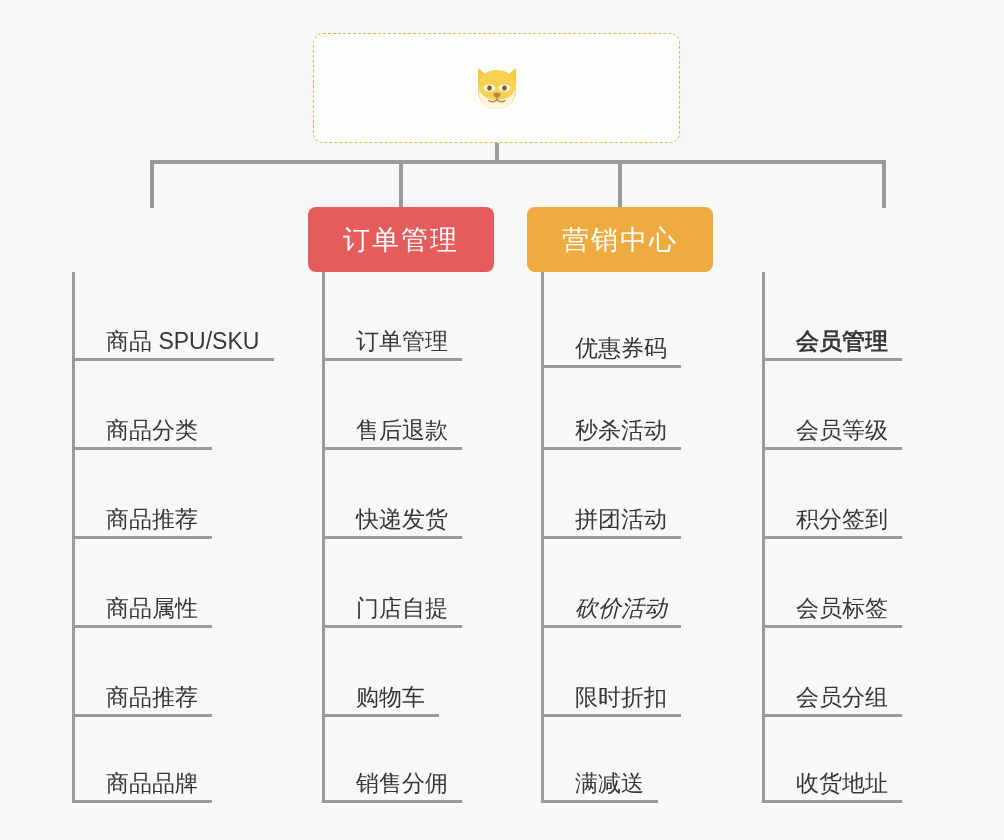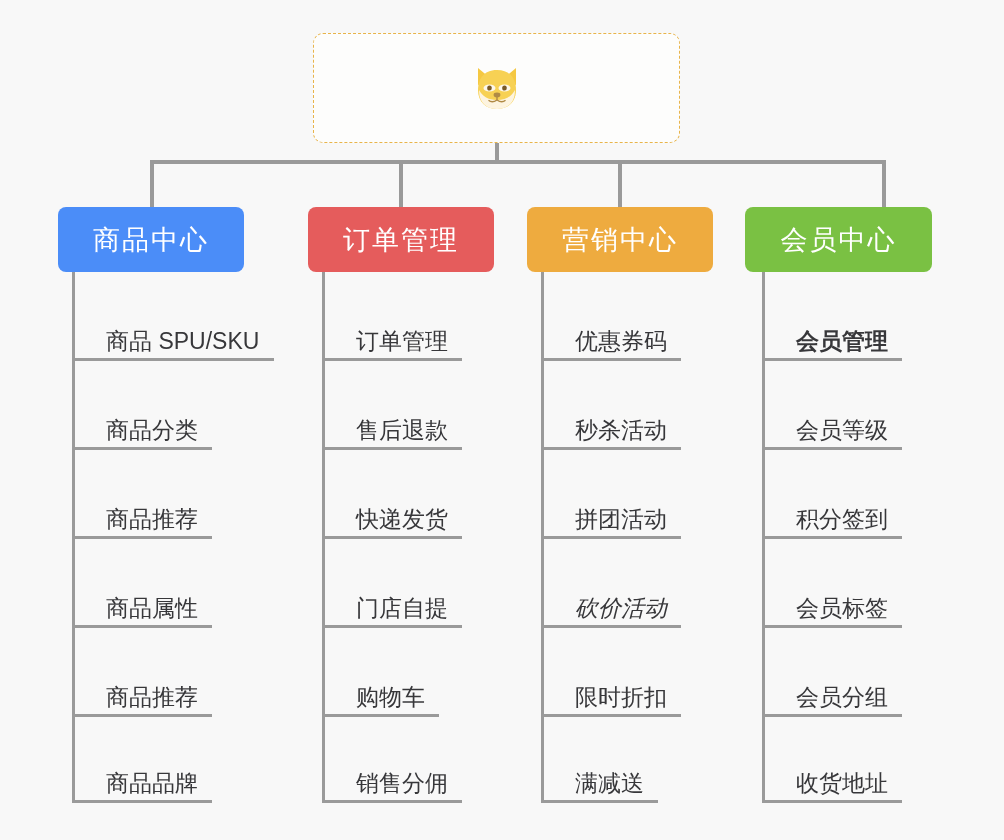--- a/index.html
+++ b/index.html
@@ -136,32 +136,26 @@
     </span>
   </div>
 
   <div class="conn conn-v stem-root" style="background: rgb(154, 154, 154);"></div>
   <div class="conn conn-h bus-bar" style="background: rgb(154, 154, 154);"></div>
   <div class="conn conn-v drop" style="left: 150px; background: rgb(154, 154, 154);"></div>
   <div class="conn conn-v drop" style="left: 399px; background: rgb(154, 154, 154);"></div>
   <div class="conn conn-v drop" style="left: 618px; background: rgb(154, 154, 154);"></div>
   <div class="conn conn-v drop" style="left: 882px; background: rgb(154, 154, 154);"></div>
 
-  <div class="cat-box" style="left: 58px; width: 186px; background: rgb(75, 141, 248);">
-    <span>商品中心</span>
-  </div>
   <div class="cat-box" style="left: 308px; width: 186px; background: rgb(229, 92, 92);">
     <span>订单管理</span>
   </div>
   <div class="cat-box" style="left: 527px; width: 186px; background: rgb(238, 171, 63);">
     <span>营销中心</span>
   </div>
-  <div class="cat-box" style="left: 745px; width: 187px; background: rgb(122, 193, 67);">
-    <span>会员中心</span>
-  </div>
 
   <div class="leaf-col" style="left:72px;">
     <div class="leaf-trunk" style="background: rgb(154, 154, 154);"></div>
     <div class="leaf-item" style="top: 86px; border-bottom-color: rgb(154, 154, 154); width: 202px;">
         <span class="leaf-label">商品 SPU/SKU</span>
       </div>
     <div class="leaf-item" style="top: 175px; border-bottom-color: rgb(154, 154, 154); width: 140px;">
         <span class="leaf-label">商品分类</span>
       </div>
     <div class="leaf-item" style="top: 264px; border-bottom-color: rgb(154, 154, 154); width: 140px;">
@@ -195,21 +189,21 @@
     <div class="leaf-item" style="top: 442px; border-bottom-color: rgb(154, 154, 154); width: 117px;">
         <span class="leaf-label">购物车</span>
       </div>
     <div class="leaf-item" style="top: 528px; border-bottom-color: rgb(154, 154, 154); width: 140px;">
         <span class="leaf-label">销售分佣</span>
       </div>
   </div>
 
   <div class="leaf-col" style="left:541px;">
     <div class="leaf-trunk" style="background: rgb(154, 154, 154);"></div>
-    <div class="leaf-item" style="top: 86px; border-bottom-color: rgb(154, 154, 154); width: 140px;">
+    <div class="leaf-item" style="top: 93px; border-bottom-color: rgb(154, 154, 154); width: 140px;">
         <span class="leaf-label">优惠券码</span>
       </div>
     <div class="leaf-item" style="top: 175px; border-bottom-color: rgb(154, 154, 154); width: 140px; justify-content: flex-end;">
         <span class="leaf-label">秒杀活动</span>
       </div>
     <div class="leaf-item" style="top: 264px; border-bottom-color: rgb(154, 154, 154); width: 140px;">
         <span class="leaf-label">拼团活动</span>
       </div>
     <div class="leaf-item" style="top: 353px; border-bottom-color: rgb(154, 154, 154); width: 140px; font-style: italic;">
         <span class="leaf-label">砍价活动</span>

